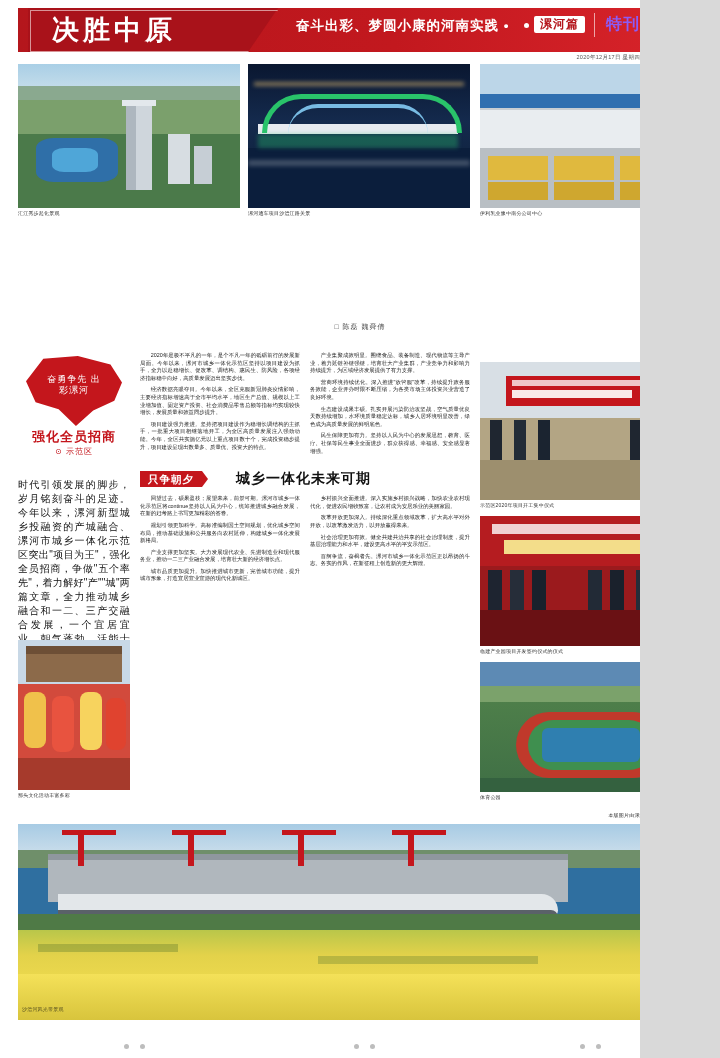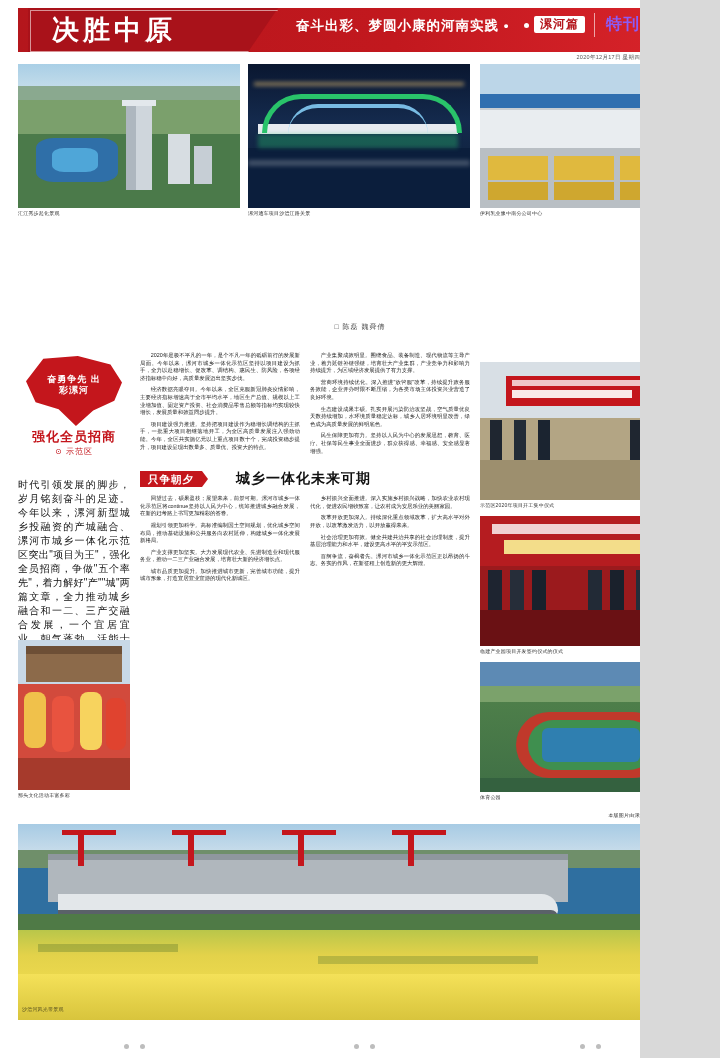--- a/index.html
+++ b/index.html
@@ -48,21 +48,21 @@
           font-size:7px;color:#444;letter-spacing:1px;}
 
   
   .col-left{position:absolute;left:18px;top:352px;width:112px;}
   .col-mid{position:absolute;left:140px;top:352px;width:330px;}
 
   .seal{position:relative;width:108px;height:112px;margin:4px 0 0 2px;}
   .seal-shape{position:absolute;left:6px;top:0;width:96px;height:70px;
               background:#c4161c;
               clip-path:polygon(18% 4%,54% 0,88% 12%,100% 38%,92% 64%,70% 78%,52% 100%,34% 76%,10% 66%,0 36%);}
-  .seal-t1{position:absolute;left:26px;top:18px;color:#fff;font-size:9px;font-weight:bold;letter-spacing:1px;line-height:11px;text-align:center;width:56px;}
+  .seal-t1{position:absolute;left:26px;top:18px;color:#fff;font-size:9px;font-weight:normal;letter-spacing:1px;line-height:11px;text-align:center;width:56px;}
   .seal-t2{position:absolute;left:8px;top:72px;width:92px;text-align:center;color:#c4161c;font-size:13px;font-weight:bold;letter-spacing:1px;}
   .seal-t3{position:absolute;left:8px;top:90px;width:92px;text-align:center;color:#c4161c;font-size:8px;letter-spacing:1px;}
 
   .vtext{margin-top:10px;font-size:10px;line-height:14px;color:#111;text-align:justify;letter-spacing:.2px;}
 
   .secthead{position:relative;height:18px;margin-bottom:6px;}
   .secthead .tag{position:absolute;left:0;top:0;height:16px;padding:0 8px;background:#c4161c;color:#fff;
                  font-size:10.5px;font-weight:bold;line-height:16px;letter-spacing:1px;}
   .secthead .tag::after{content:"";position:absolute;right:-6px;top:0;border-left:6px solid #c4161c;
                  border-top:8px solid transparent;border-bottom:8px solid transparent;}

